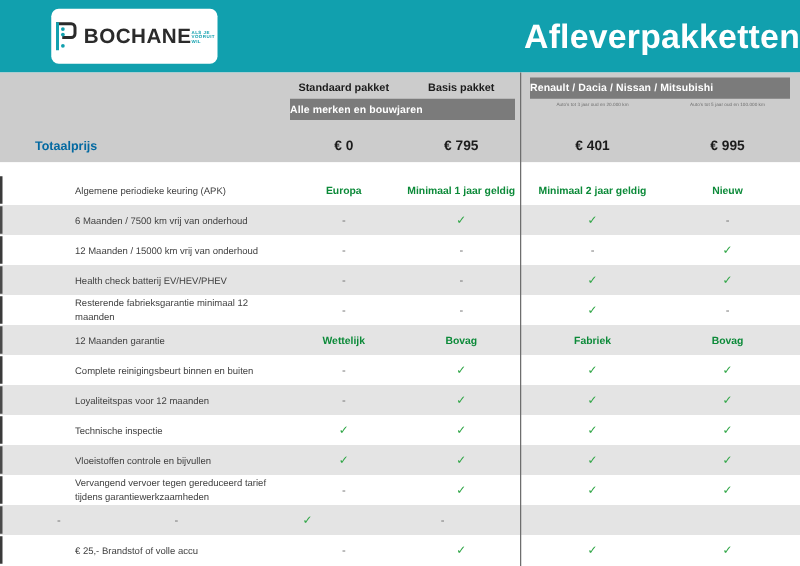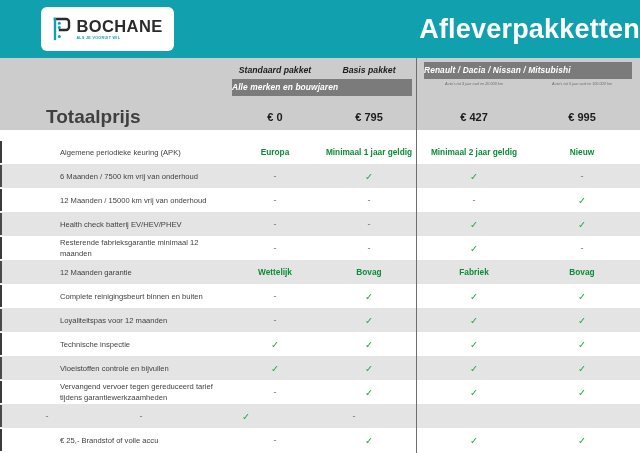--- a/index.html
+++ b/index.html
@@ -37,22 +37,22 @@
     padding: 0 6px;
   }
   .logo-mark {
     width: 19px;
     height: 26px;
     flex: 0 0 auto;
     position: relative;
   }
   .logo-text-wrap {
     display: flex;
-    flex-direction: column;
-    align-items: flex-start;
+    flex-direction: row;
+    align-items: center;
     line-height: 1;
   }
   .logo-word {
     font-size: 16.5px;
     font-weight: bold;
     letter-spacing: 0.4px;
     color: #2b2b2b;
     font-family: "Liberation Sans", sans-serif;
   }
   .logo-tag {
@@ -78,21 +78,20 @@
 
   
   .pkg-band {
     position: relative;
     height: 72px;
     background: #cccccc;
   }
   .pkg-cols {
     position: absolute;
     inset: 0;
-    font-style: italic;
   }
   .pkg-group {
     position: absolute;
     top: 0;
     bottom: 0;
   }
   .grp-left  { left: 228px; width: 188px; }
   .grp-right { left: 420px; width: 216px; }
 
   .pkg-names {
@@ -133,24 +132,24 @@
     position: absolute;
     left: 0; right: 0;
     bottom: 0;
     height: 26px;
     display: flex;
     align-items: center;
   }
   .total-label {
     width: 228px;
     box-sizing: border-box;
-    padding-left: 46px;
-    font-size: 19px;
-    font-weight: bold;
-    color: #404040;
+    padding-left: 28px;
+    font-size: 10px;
+    font-weight: bold;
+    color: #0369a1;
   }
   .price-cell {
     text-align: center;
     font-size: 11px;
     font-weight: bold;
     color: #1c1c1c;
   }
   .pc1 { width: 94px; }
   .pc2 { width: 94px; }
   .pc3 { width: 108px; margin-left: 4px; }
@@ -271,21 +270,21 @@
         <div class="sub-note">Auto's tot 5 jaar oud en 100.000 km</div>
       </div>
     </div>
 
   </div>
 
   <div class="total-row">
     <div class="total-label">Totaalprijs</div>
     <div class="price-cell pc1">€ 0</div>
     <div class="price-cell pc2">€ 795</div>
-    <div class="price-cell pc3">€ 427</div>
+    <div class="price-cell pc3">€ 401</div>
     <div class="price-cell pc4">€ 995</div>
   </div>
 </div>
 
 <div class="table">
   <div class="spacer-row"></div>
   <div id="rows">
       <div class="row">
         <div class="feature">Algemene periodieke keuring (APK)</div>
         <div class="cell c1"><span class="txt">Europa</span></div>

